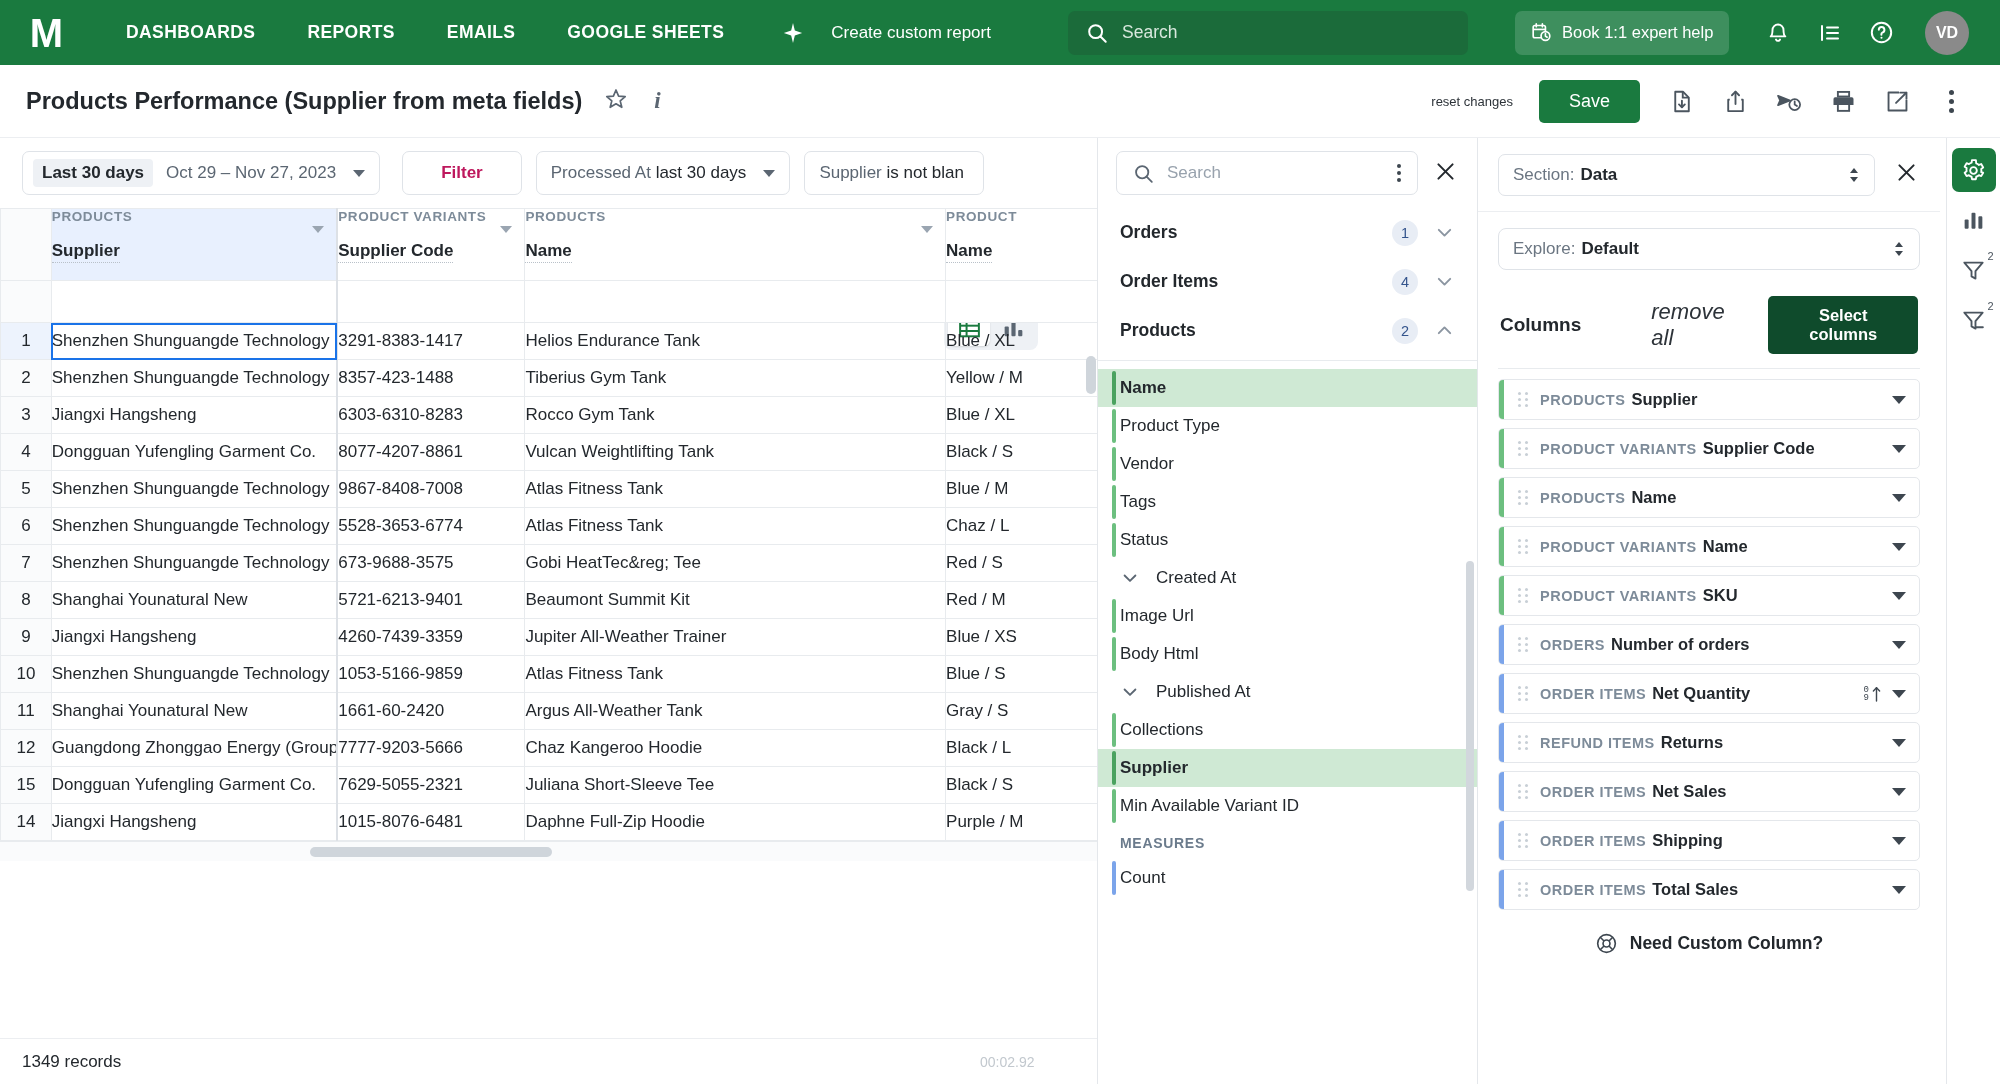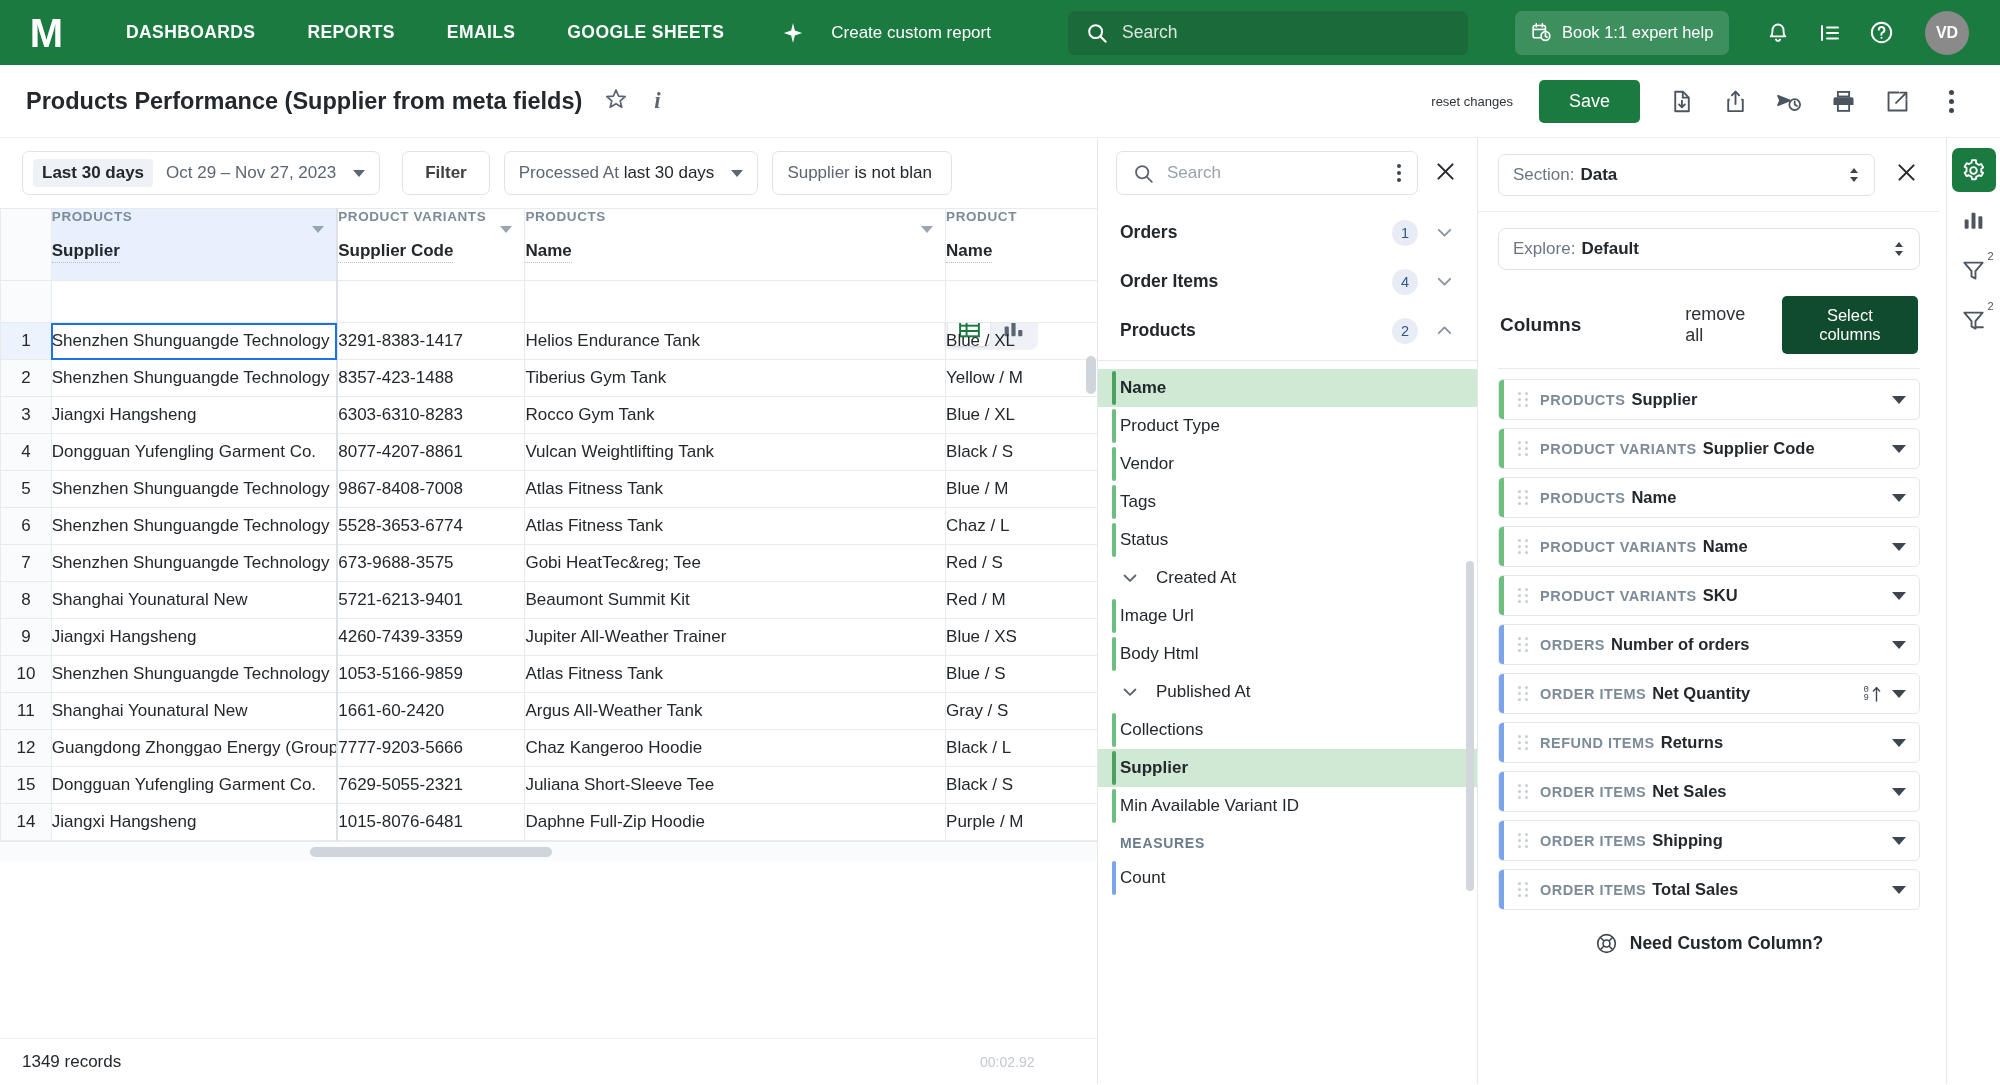--- a/index.html
+++ b/index.html
@@ -86,21 +86,21 @@
     height: 44px; border: 1px solid #dfe3e8; border-radius: 7px;
     display: flex; align-items: center; background: #fff; cursor: pointer;
     font-size: 17px; color: #2d3339; white-space: nowrap;
   }
   .daterange { padding: 0 14px 0 10px; gap: 13px; }
   .dr-chip { background: #eef1f5; border-radius: 4px; padding: 4px 9px; font-weight: 700;
              font-size: 17px; color: #23282d; }
   .dr-text { color: #5b6672; font-size: 17px; }
   .caret { width: 0; height: 0; border-left: 6px solid transparent; border-right: 6px solid transparent;
            border-top: 7px solid #5b6672; margin-left: 4px; }
-  .filter-btn { margin-left: 22px; padding: 0 22px; font-weight: 700; color: #404040; }
+  .filter-btn { margin-left: 22px; padding: 0 38px; font-weight: 700; color: #be185d; }
   .filter-chip { margin-left: 14px; padding: 0 14px; gap: 13px; color: #4d5864; }
   .filter-chip .lbl { color: #5b6672; }
   .filter-chip .lbl b { color: #23282d; font-weight: 400;}
   .viewtoggle {
     position: absolute; left: 944px; top: 168px;
     background: #eef1f5; border-radius: 8px; padding: 4px; display: flex; gap: 2px;
   }
   .vt-btn { width: 42px; height: 36px; border-radius: 6px; display: flex;
             align-items: center; justify-content: center; cursor: pointer; }
   .vt-btn.active { background: #fff; box-shadow: 0 1px 2px rgba(0,0,0,.12); }
@@ -192,24 +192,24 @@
                 display: flex; align-items: center; padding: 0 14px; cursor: pointer; }
   .select-box .sl { color: #6b7682; font-size: 17px; }
   .select-box .sv { color: #23282d; font-size: 17px; font-weight: 700; margin-left: 6px; }
   .stepper { margin-left: auto; display: flex; flex-direction: column; gap: 3px; color: #3d464f; }
   .rp-close { cursor: pointer; color: #23282d; padding: 6px; }
 
   .rp-body { padding: 16px 20px 0 20px; }
   .explore-box { height: 42px; margin-bottom: 26px; border-radius: 8px; }
   .cols-row { display: flex; align-items: center; padding: 0 2px 0 2px; }
   .cols-title { font-size: 19px; font-weight: 700; color: #23282d; }
-  .remove-all { font-size: 18px; color: #2d3339; margin-left: 104px; cursor: pointer; }
+  .remove-all { font-size: 22px; color: #2d3339; margin-left: 70px; cursor: pointer; font-style: italic; }
   .select-columns { margin-left: 22px; background: #0f4b2c; color: #fff; border: none;
                     border-radius: 5px; padding: 10px 18px; font-size: 16.5px; cursor: pointer;
-                    font-weight: 400; font-family: "Liberation Sans", sans-serif;}
+                    font-weight: 700; font-family: "Liberation Sans", sans-serif;}
   .cols-sep { height: 1px; background: #e8ebee; margin: 14px 0 10px 0; }
 
   .col-item { height: 41px; margin-bottom: 8px; border: 1px solid #e4e7eb; border-radius: 5px;
               display: flex; align-items: center; position: relative; cursor: grab;
               background: #fff; overflow: hidden; }
   .col-item .lbar { width: 5px; align-self: stretch; background: #6cbf7f; }
   .col-item.measure .lbar { background: #7ba4ea; }
   .dots6 { width: 10px; height: 16px; margin: 0 12px 0 14px;
            display: grid; grid-template-columns: 3px 3px; grid-template-rows: 3px 3px 3px;
            gap: 3px 4px; }

